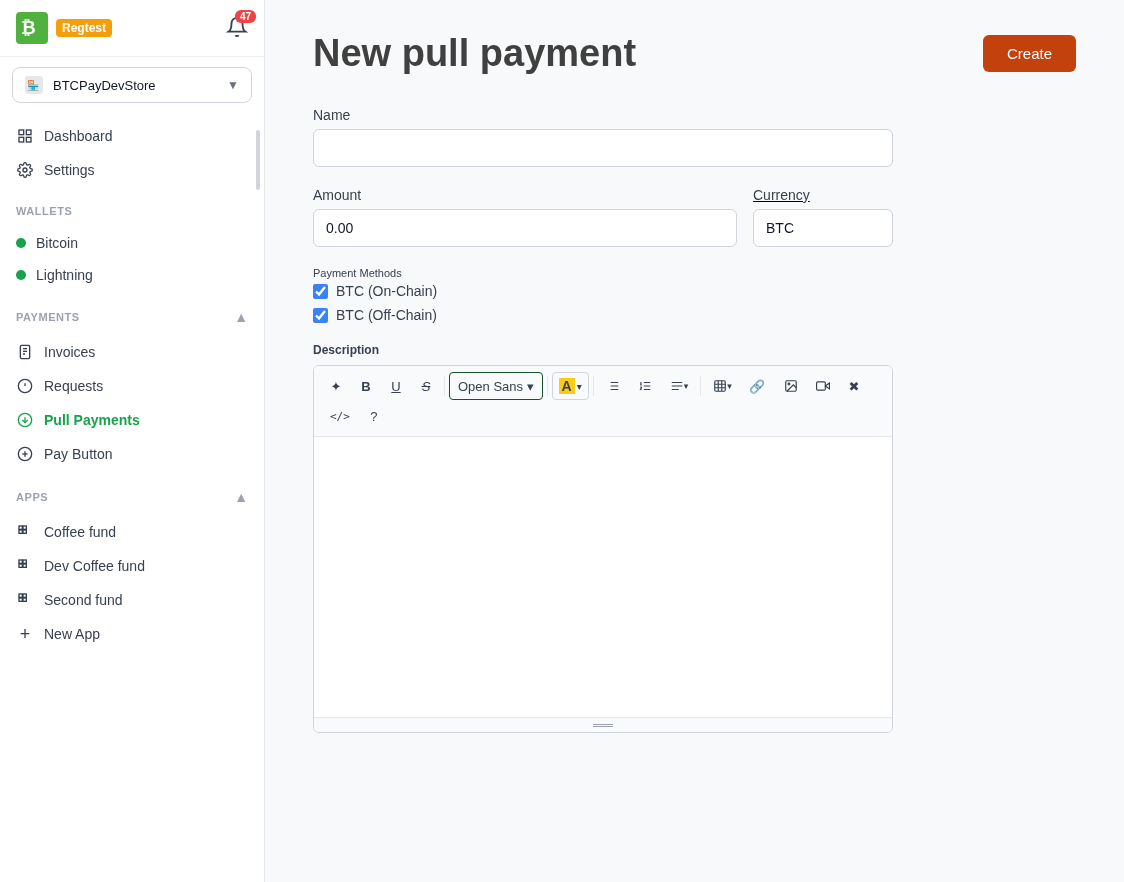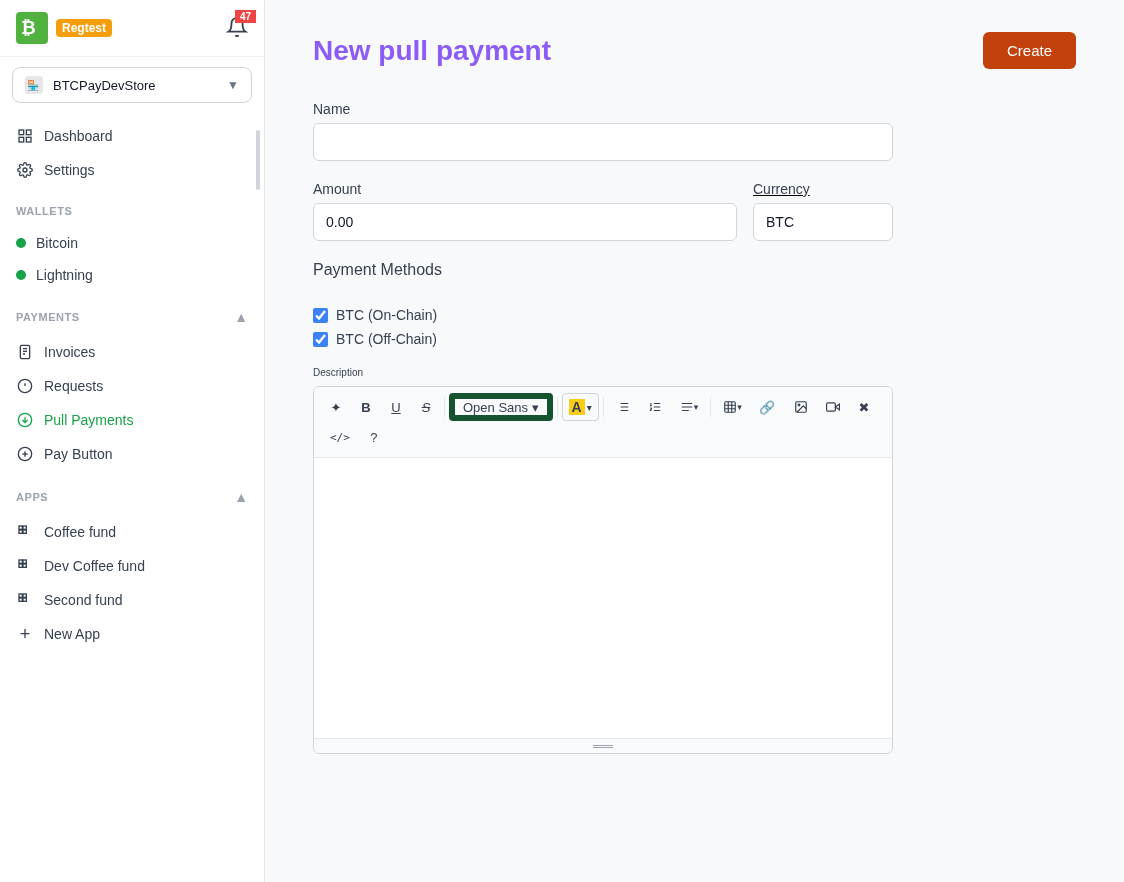--- a/index.html
+++ b/index.html
@@ -55,21 +55,21 @@
     }
 
     .notif-badge {
       position: absolute;
       top: -6px;
       right: -8px;
       background: #ef4444;
       color: #fff;
       font-size: 10px;
       font-weight: 700;
-      border-radius: 0;
+      border-radius: 6px;
       padding: 1px 5px;
       min-width: 18px;
       text-align: center;
     }
 
     .store-selector {
       margin: 10px 12px;
       border: 1px solid #d1d5db;
       border-radius: 8px;
       padding: 8px 12px;
@@ -113,21 +113,21 @@
       gap: 10px;
       padding: 8px 16px;
       font-size: 14px;
       color: #374151;
       cursor: pointer;
       text-decoration: none;
     }
 
     .nav-item.active {
       color: #16a34a;
-      font-weight: 400;
+      font-weight: 700;
     }
 
     .nav-item-icon {
       width: 18px;
       height: 18px;
       display: flex;
       align-items: center;
       justify-content: center;
       color: inherit;
       font-size: 15px;
@@ -187,23 +187,23 @@
     }
 
     .page-header {
       display: flex;
       align-items: center;
       justify-content: space-between;
       margin-bottom: 32px;
     }
 
     .page-title {
-      font-size: 28px;
+      font-size: 38px;
       font-weight: 600;
-      color: #8b5cf6;
+      color: #404040;
     }
 
     .btn-create {
       background: #c2410c;
       color: #fff;
       border: none;
       border-radius: 6px;
       padding: 10px 24px;
       font-size: 15px;
       font-weight: 500;
@@ -242,24 +242,24 @@
     .form-col-amount {
       flex: 1;
     }
 
     .form-col-currency {
       width: 140px;
       text-decoration: underline;
     }
 
     .payment-methods-label {
-      font-size: 16px;
+      font-size: 11px;
       font-weight: 500;
       color: #374151;
-      margin-bottom: 28px;
+      margin-bottom: 4px;
     }
 
     .checkbox-group {
       margin-bottom: 20px;
     }
 
     .checkbox-item {
       display: flex;
       align-items: center;
       gap: 8px;
@@ -269,22 +269,22 @@
     }
 
     .checkbox-item input[type="checkbox"] {
       width: 15px;
       height: 15px;
       accent-color: #3b82f6;
       cursor: pointer;
     }
 
     .description-label {
-      font-size: 10px;
-      font-weight: 400;
+      font-size: 12px;
+      font-weight: 700;
       color: #374151;
       margin-bottom: 8px;
     }
 
     .editor-container {
       border: 1px solid #d1d5db;
       border-radius: 6px;
       background: #fff;
       overflow: hidden;
     }
@@ -319,21 +319,21 @@
       height: 20px;
       background: #e5e7eb;
       margin: 0 2px;
     }
 
     .toolbar-dropdown {
       display: flex;
       align-items: center;
       gap: 4px;
       background: none;
-      border: 6px solid #14532d;
+      border: 1px solid #14532d;
       border-radius: 4px;
       padding: 4px 8px;
       cursor: pointer;
       font-size: 13px;
       color: #374151;
       height: 28px;
     }
 
     .toolbar-color-btn {
       display: flex;

